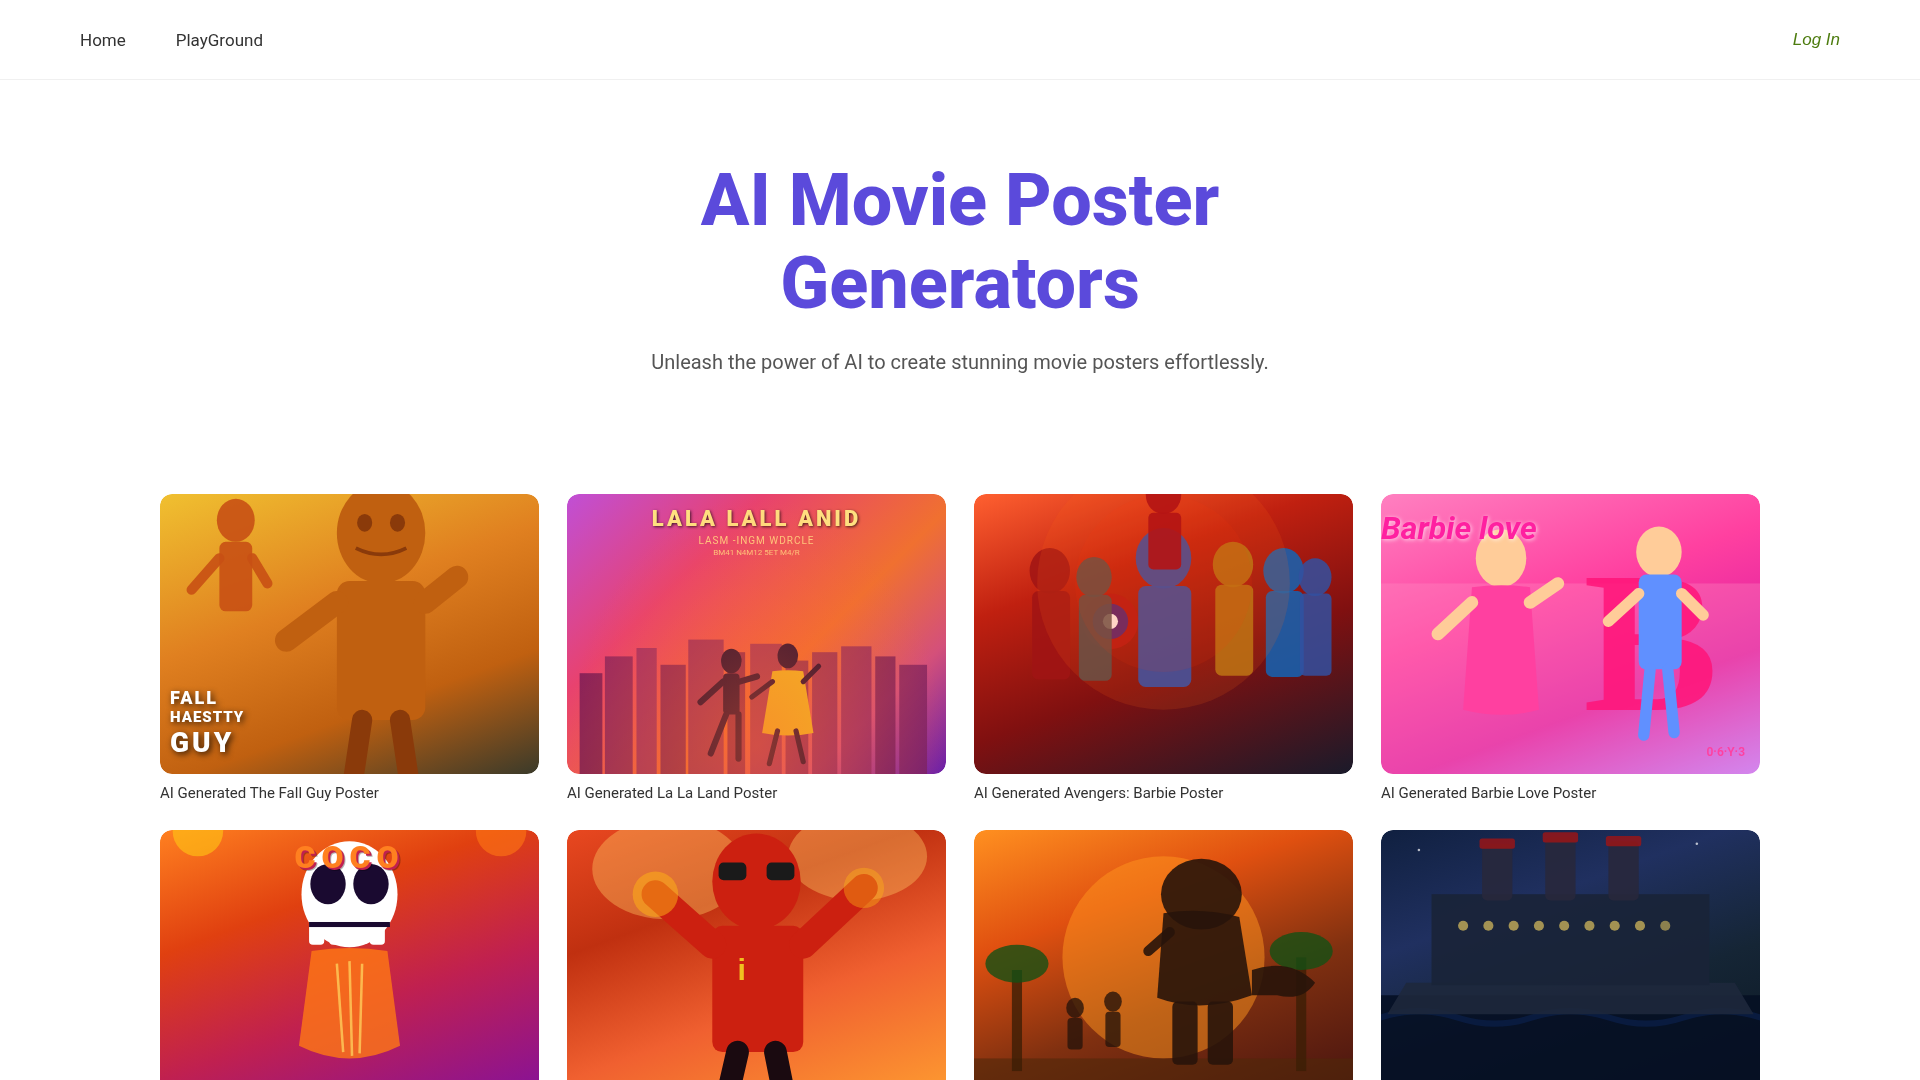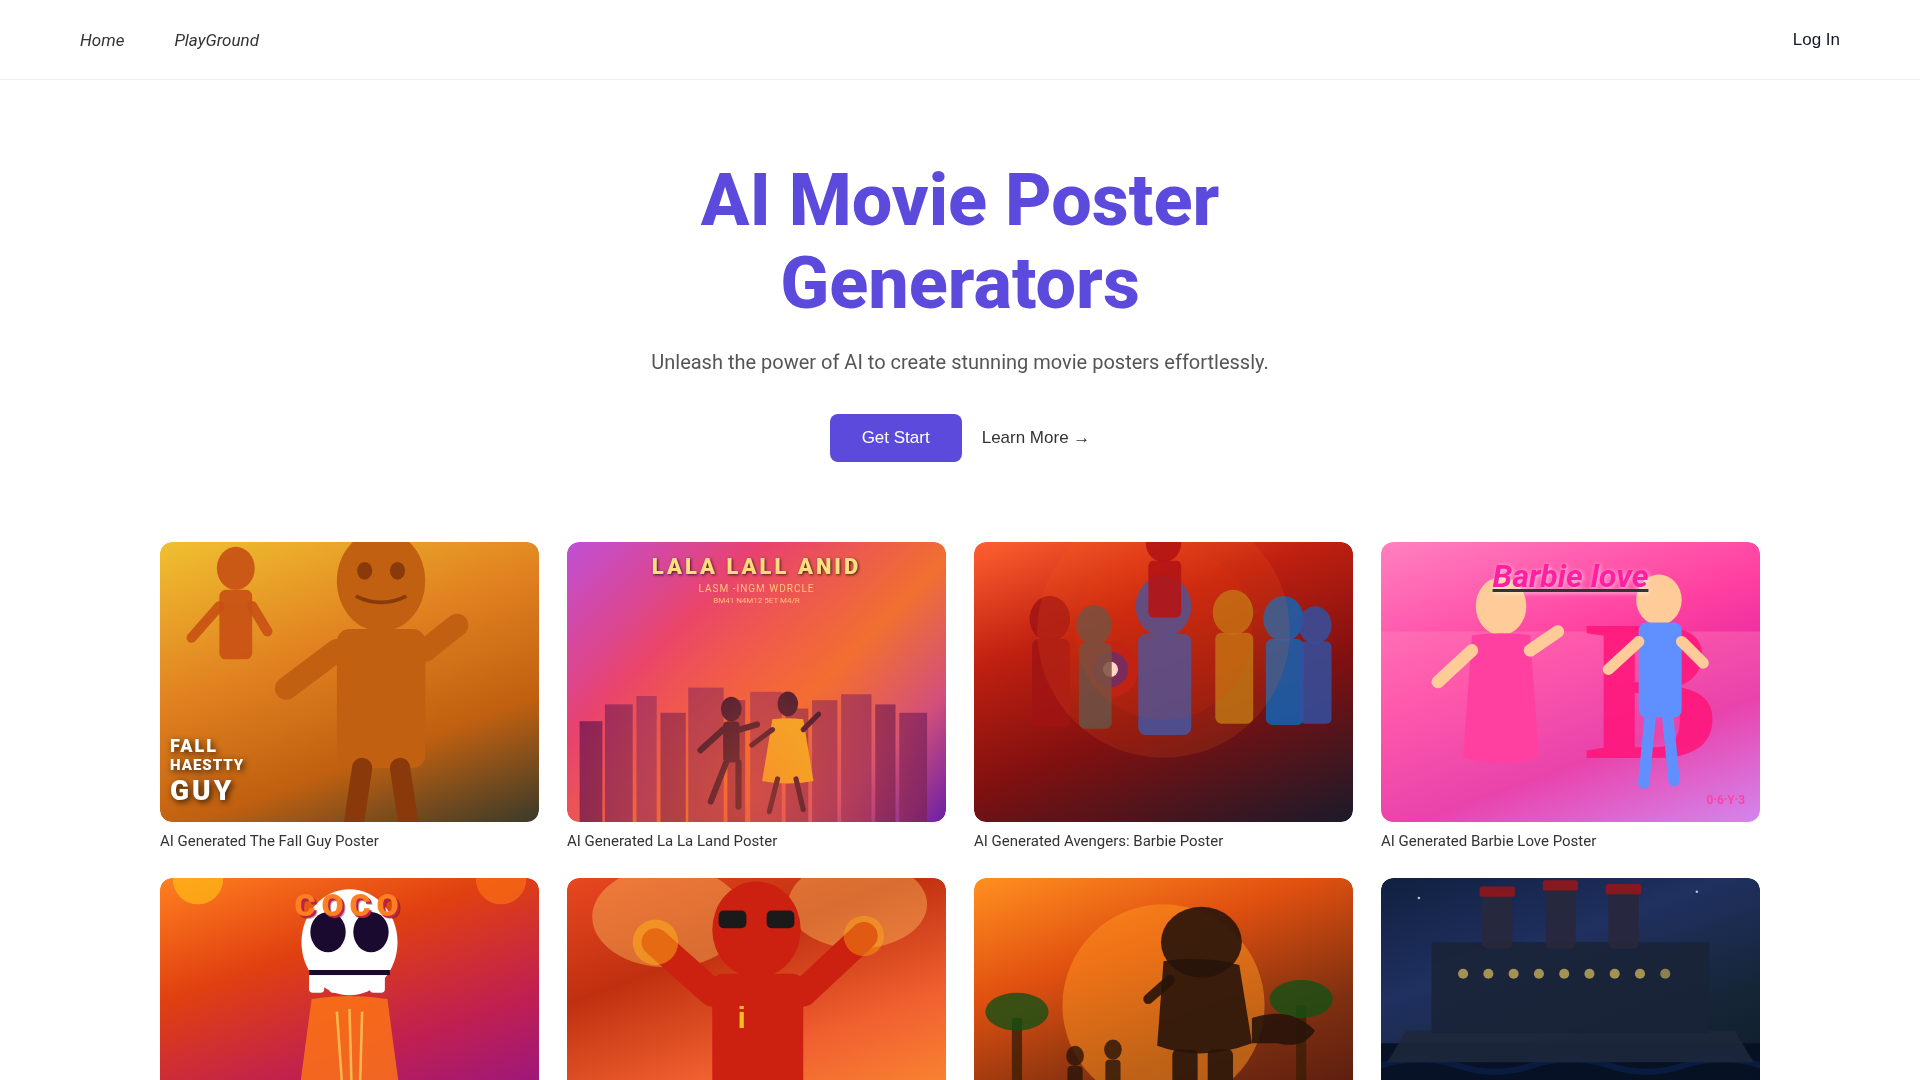--- a/index.html
+++ b/index.html
@@ -40,38 +40,38 @@
     .logo-text {
       font-size: 22px;
       font-weight: 700;
       color: #1a1a2e;
     }
 
     nav {
       display: flex;
       align-items: center;
       gap: 50px;
-      font-style: italic;
     }
 
     .nav-link {
       font-size: 17px;
       color: #333;
       text-decoration: none;
       cursor: pointer;
       font-weight: 400;
     }
 
     .login-btn {
       font-size: 17px;
-      color: #0f172a;
+      color: #4d7c0f;
       cursor: pointer;
       font-weight: 400;
       background: none;
       border: none;
+      font-style: italic;
     }
 
     
     .hero {
       text-align: center;
       padding: 80px 20px 60px;
     }
 
     .hero-title {
       font-size: 72px;
@@ -205,24 +205,20 @@
 
   <button class="login-btn">Log In</button>
 </header>
 
 <section class="hero">
   <h1 class="hero-title">
     <span>AI Movie Poster</span><br>
     <span>Generators</span>
   </h1>
   <p class="hero-subtitle">Unleash the power of AI to create stunning movie posters effortlessly.</p>
-  <div class="hero-buttons">
-    <button class="btn-primary">Get Start</button>
-    <button class="btn-secondary">Learn More →</button>
-  </div>
 </section>
 
 <section class="gallery">
   <div class="gallery-grid">
 
     <div class="poster-card">
       <div class="poster-img">
         <div class="poster-img-inner poster-fallguy">
 
           <svg style="position:absolute;inset:0;width:100%;height:100%" viewBox="0 0 300 280" preserveAspectRatio="xMidYMid slice">
@@ -354,21 +350,21 @@
             <line x1="118" y1="115" x2="140" y2="100" stroke="#ffcc99" stroke-width="10" stroke-linecap="round"></line>
 
             <ellipse cx="220" cy="75" rx="18" ry="20" fill="#ffcc99"></ellipse>
             <rect x="204" y="93" width="34" height="75" rx="6" fill="#6090ff"></rect>
             <line x1="204" y1="108" x2="180" y2="130" stroke="#ffcc99" stroke-width="9" stroke-linecap="round"></line>
             <line x1="238" y1="108" x2="255" y2="125" stroke="#ffcc99" stroke-width="9" stroke-linecap="round"></line>
             <line x1="213" y1="168" x2="208" y2="220" stroke="#6090ff" stroke-width="9" stroke-linecap="round"></line>
             <line x1="227" y1="168" x2="232" y2="218" stroke="#6090ff" stroke-width="9" stroke-linecap="round"></line>
           </svg>
 
-          <div style="position:absolute;top:15px;left:0;right:0;text-align:center;text-decoration:underline;">
+          <div style="position:absolute;top:15px;left:0;right:0;">
             <div style="font-size:32px;font-weight:700;color:#ff20a0;font-style:italic;text-shadow:1px 1px 4px rgba(255,255,255,0.7);">Barbie love</div>
           </div>
 
           <div style="position:absolute;bottom:15px;right:15px;">
             <div style="font-size:12px;color:#ff40a0;font-weight:600;">0·6·Y·3</div>
           </div>
         </div>
       </div>
       <span class="poster-caption">AI Generated Barbie Love Poster</span>
     </div>

